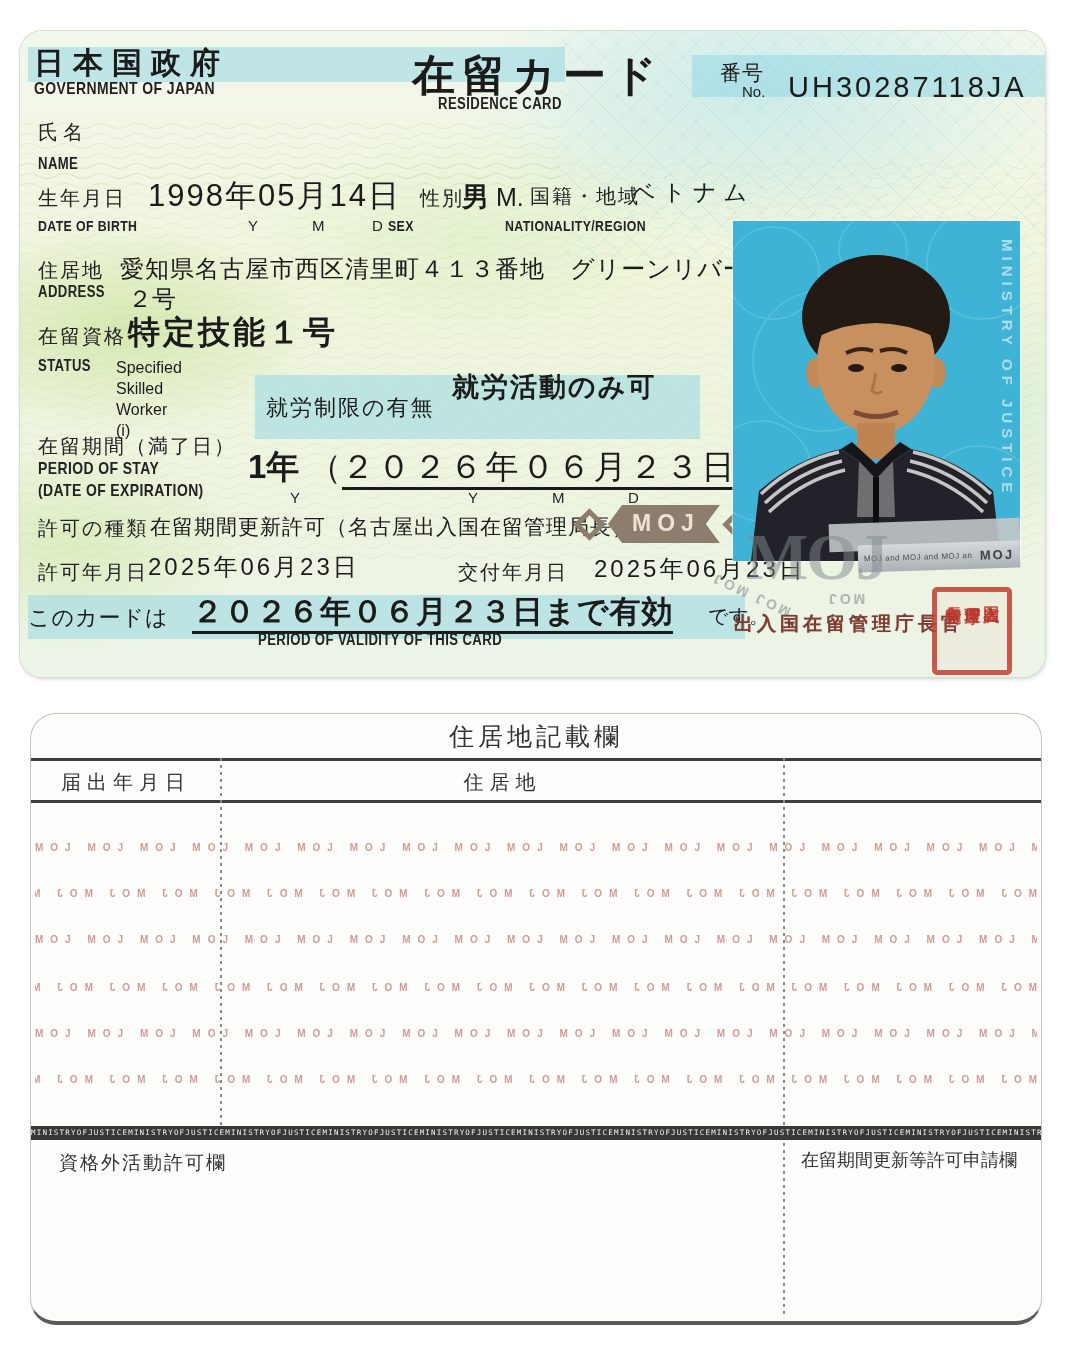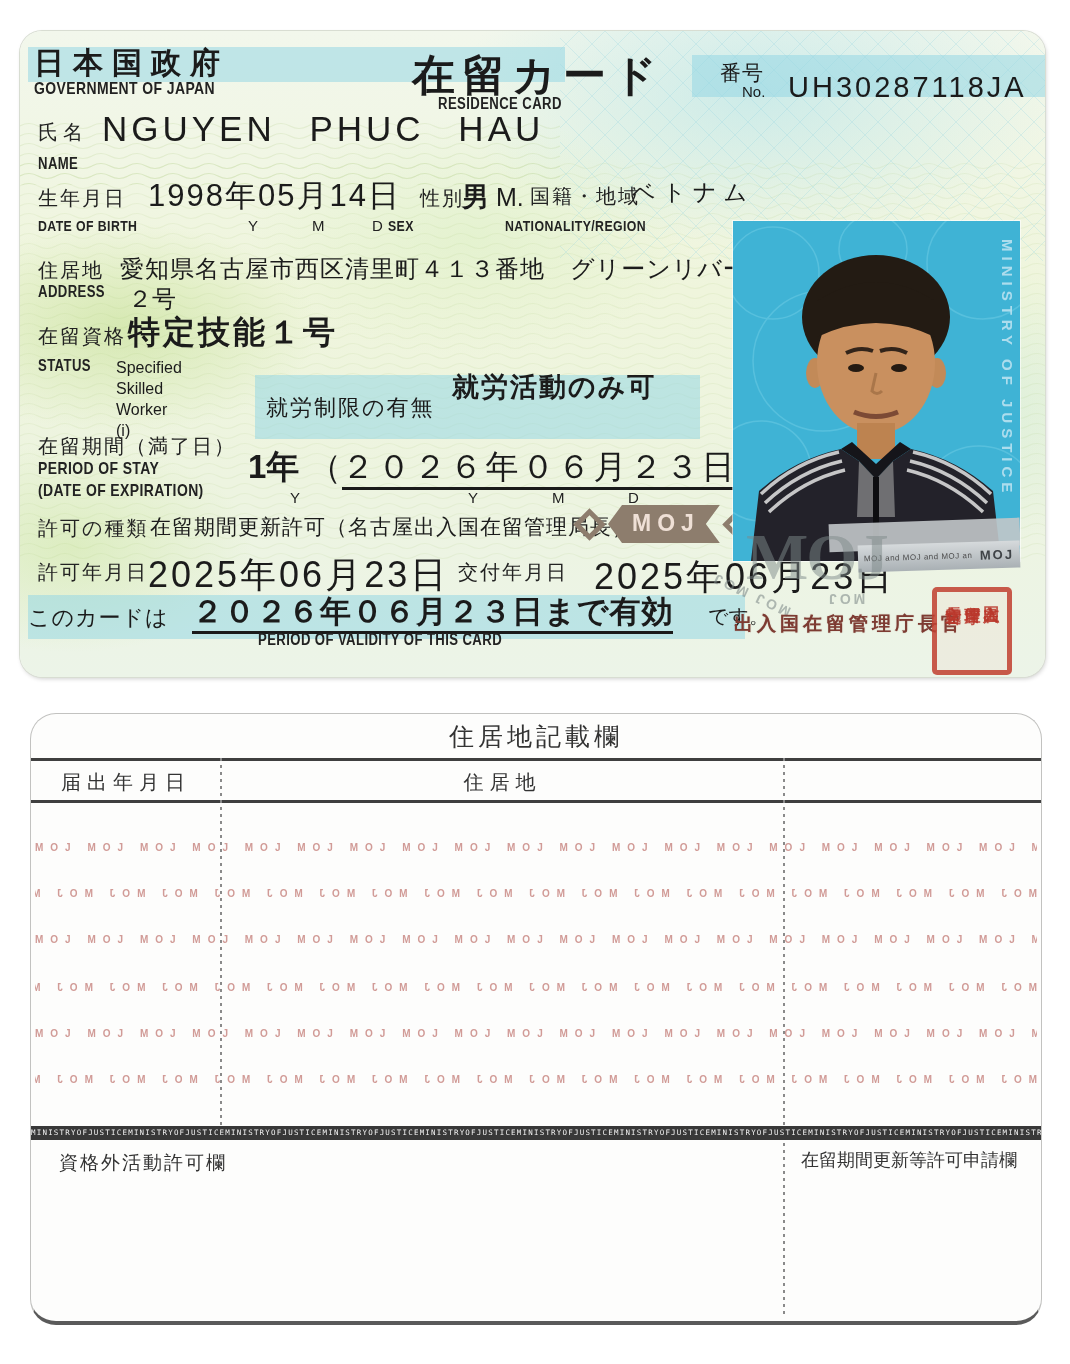--- a/index.html
+++ b/index.html
@@ -17,21 +17,21 @@
       radial-gradient(260px 150px at 5% 80%, rgba(200,228,150,.45), transparent 70%),
       radial-gradient(320px 170px at 44% 32%, rgba(214,238,188,.45), transparent 70%),
       radial-gradient(420px 210px at 72% 10%, rgba(168,224,234,.5), transparent 72%),
       radial-gradient(300px 200px at 92% 58%, rgba(188,230,210,.35), transparent 70%),
       linear-gradient(180deg,#f2f7ec,#eff5dc 40%,#edf4e0 70%,#ecf4e8);
     overflow:hidden;margin-top:17px;}
   .band{position:absolute;background:rgba(150,215,228,.55);}
   .fl{white-space:nowrap;}
   .jlabel{font-size:20px;letter-spacing:2px;color:#222;}
   .elabel{font-size:16px;color:#222;}
-  .bigdate{font-size:36px;letter-spacing:3px;text-align:right;}
+  .bigdate{font-size:24px;letter-spacing:3px;text-align:right;}
   .ul3{border-bottom:3px solid #1a1a1a;padding-bottom:2px;}
 
   
   .moj-badge{position:absolute;display:flex;align-items:center;gap:7px;}
   .moj-dia{width:13px;height:13px;border:5px solid #8d7d6d;transform:rotate(45deg);}
   .moj-bar{background:#8d7d6d;color:#efe0d6;font-weight:bold;font-size:23px;letter-spacing:6px;
            padding:5px 20px 6px 24px;clip-path:polygon(0 50%,14px 0,100% 0,calc(100% - 14px) 50%,100% 100%,14px 100%);
            position:relative;}
 
   
@@ -96,21 +96,20 @@
 
     <div class="abs fl" style="left:14px;top:12px;font-size:30px;font-weight:bold;letter-spacing:9px">日本国政府</div>
     <div class="abs fl" style="left:14px;top:48px"><span class="cond elabel" style="font-size:17px;font-weight:bold">GOVERNMENT OF JAPAN</span></div>
     <div class="abs fl" style="left:392px;top:16px;font-size:43px;font-weight:bold;letter-spacing:7px">在留カード</div>
     <div class="abs fl" style="left:418px;top:64px"><span class="cond elabel" style="font-size:16px;font-weight:bold">RESIDENCE CARD</span></div>
     <div class="abs fl" style="left:700px;top:28px;font-size:21px;letter-spacing:1px">番号</div>
     <div class="abs fl" style="left:722px;top:52px;font-size:15px">No.</div>
     <div class="abs fl serif" style="left:768px;top:40px;font-size:29px;letter-spacing:3px">UH30287118JA</div>
 
     <div class="abs fl jlabel" style="left:18px;top:88px;letter-spacing:5px">氏名</div>
-    <div class="abs fl serif" style="left:82px;top:78px;font-size:35px;letter-spacing:4px;word-spacing:20px">NGUYEN PHUC HAU</div>
     <div class="abs fl" style="left:18px;top:124px"><span class="cond elabel" style="font-weight:bold">NAME</span></div>
 
     <div class="abs fl jlabel" style="left:18px;top:154px">生年月日</div>
     <div class="abs fl serif" style="left:128px;top:144px;font-size:31px;letter-spacing:2px">1998年05月14日</div>
     <div class="abs fl jlabel" style="left:400px;top:154px">性別</div>
     <div class="abs fl" style="left:442px;top:148px;font-size:27px;font-weight:bold">男</div>
     <div class="abs fl serif" style="left:476px;top:152px;font-size:25px">M.</div>
     <div class="abs fl jlabel" style="left:510px;top:152px">国籍・地域</div>
     <div class="abs fl" style="left:612px;top:146px;font-size:23px;letter-spacing:7px">ベトナム</div>
     <div class="abs fl" style="left:18px;top:186px"><span class="cond elabel" style="font-size:15px;font-weight:bold">DATE OF BIRTH</span></div>

